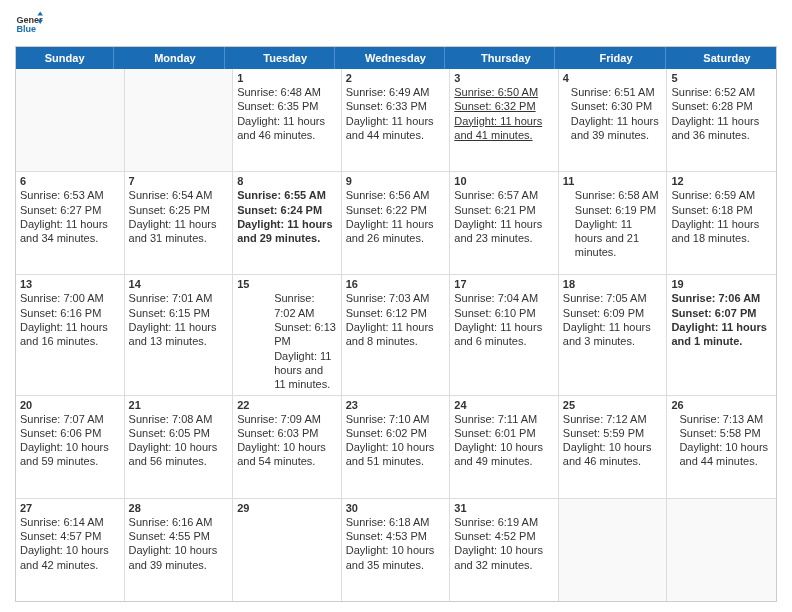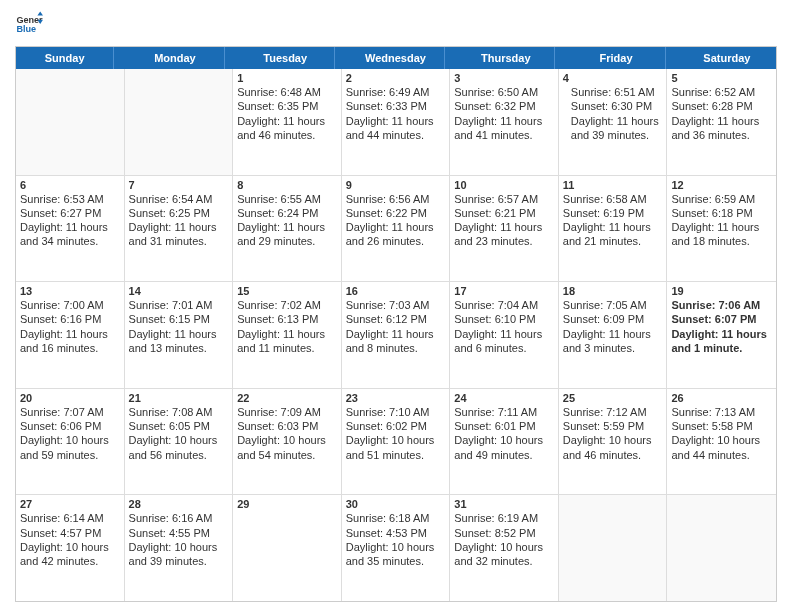--- a/index.html
+++ b/index.html
@@ -144,21 +144,21 @@
 Daylight: 11 hours and 46 minutes.</div>
           </div>
           <div class="cal-cell">
             <div class="day-num">2</div>
             <div class="cell-text" style="white-space: pre-line;">Sunrise: 6:49 AM
 Sunset: 6:33 PM
 Daylight: 11 hours and 44 minutes.</div>
           </div>
           <div class="cal-cell">
             <div class="day-num">3</div>
-            <div class="cell-text" style="white-space: pre-line;">Sunrise: 6:50 AM
+            <div class="cell-text" style="white-space: pre-line; text-decoration: underline;">Sunrise: 6:50 AM
 Sunset: 6:32 PM
 Daylight: 11 hours and 41 minutes.</div>
           </div>
           <div class="cal-cell">
             <div class="day-num">4</div>
             <div class="cell-text" style="white-space: pre-line; margin-left: 8px;">Sunrise: 6:51 AM
 Sunset: 6:30 PM
 Daylight: 11 hours and 39 minutes.</div>
           </div>
           <div class="cal-cell">
@@ -176,39 +176,39 @@
 Daylight: 11 hours and 34 minutes.</div>
           </div>
           <div class="cal-cell">
             <div class="day-num">7</div>
             <div class="cell-text" style="white-space: pre-line;">Sunrise: 6:54 AM
 Sunset: 6:25 PM
 Daylight: 11 hours and 31 minutes.</div>
           </div>
           <div class="cal-cell">
             <div class="day-num">8</div>
-            <div class="cell-text" style="white-space: pre-line;">Sunrise: 6:55 AM
+            <div class="cell-text" style="white-space: pre-line; font-weight: bold;">Sunrise: 6:55 AM
 Sunset: 6:24 PM
 Daylight: 11 hours and 29 minutes.</div>
           </div>
           <div class="cal-cell">
             <div class="day-num">9</div>
             <div class="cell-text" style="white-space: pre-line;">Sunrise: 6:56 AM
 Sunset: 6:22 PM
 Daylight: 11 hours and 26 minutes.</div>
           </div>
           <div class="cal-cell">
             <div class="day-num">10</div>
             <div class="cell-text" style="white-space: pre-line;">Sunrise: 6:57 AM
 Sunset: 6:21 PM
 Daylight: 11 hours and 23 minutes.</div>
           </div>
           <div class="cal-cell">
             <div class="day-num">11</div>
-            <div class="cell-text" style="white-space: pre-line;">Sunrise: 6:58 AM
+            <div class="cell-text" style="white-space: pre-line; margin-left: 12px;">Sunrise: 6:58 AM
 Sunset: 6:19 PM
 Daylight: 11 hours and 21 minutes.</div>
           </div>
           <div class="cal-cell">
             <div class="day-num">12</div>
             <div class="cell-text" style="white-space: pre-line;">Sunrise: 6:59 AM
 Sunset: 6:18 PM
 Daylight: 11 hours and 18 minutes.</div>
           </div>
         </div>
@@ -220,21 +220,21 @@
 Daylight: 11 hours and 16 minutes.</div>
           </div>
           <div class="cal-cell">
             <div class="day-num">14</div>
             <div class="cell-text" style="white-space: pre-line;">Sunrise: 7:01 AM
 Sunset: 6:15 PM
 Daylight: 11 hours and 13 minutes.</div>
           </div>
           <div class="cal-cell">
             <div class="day-num">15</div>
-            <div class="cell-text" style="white-space: pre-line;">Sunrise: 7:02 AM
+            <div class="cell-text" style="white-space: pre-line; margin-left: 37px;">Sunrise: 7:02 AM
 Sunset: 6:13 PM
 Daylight: 11 hours and 11 minutes.</div>
           </div>
           <div class="cal-cell">
             <div class="day-num">16</div>
             <div class="cell-text" style="white-space: pre-line;">Sunrise: 7:03 AM
 Sunset: 6:12 PM
 Daylight: 11 hours and 8 minutes.</div>
           </div>
           <div class="cal-cell">
@@ -288,21 +288,21 @@
 Daylight: 10 hours and 49 minutes.</div>
           </div>
           <div class="cal-cell">
             <div class="day-num">25</div>
             <div class="cell-text" style="white-space: pre-line;">Sunrise: 7:12 AM
 Sunset: 5:59 PM
 Daylight: 10 hours and 46 minutes.</div>
           </div>
           <div class="cal-cell">
             <div class="day-num">26</div>
-            <div class="cell-text" style="white-space: pre-line;">Sunrise: 7:13 AM
+            <div class="cell-text" style="white-space: pre-line; margin-left: 8px;">Sunrise: 7:13 AM
 Sunset: 5:58 PM
 Daylight: 10 hours and 44 minutes.</div>
           </div>
         </div>
         <div class="cal-row">
           <div class="cal-cell">
             <div class="day-num">27</div>
             <div class="cell-text" style="white-space: pre-line;">Sunrise: 6:14 AM
 Sunset: 4:57 PM
 Daylight: 10 hours and 42 minutes.</div>
@@ -318,21 +318,21 @@
           </div>
           <div class="cal-cell">
             <div class="day-num">30</div>
             <div class="cell-text" style="white-space: pre-line;">Sunrise: 6:18 AM
 Sunset: 4:53 PM
 Daylight: 10 hours and 35 minutes.</div>
           </div>
           <div class="cal-cell">
             <div class="day-num">31</div>
             <div class="cell-text" style="white-space: pre-line;">Sunrise: 6:19 AM
-Sunset: 8:52 PM
+Sunset: 4:52 PM
 Daylight: 10 hours and 32 minutes.</div>
           </div>
           <div class="cal-cell empty"></div>
           <div class="cal-cell empty"></div>
         </div>
       </div>
   </div>
 </div>
 
 </body></html>

